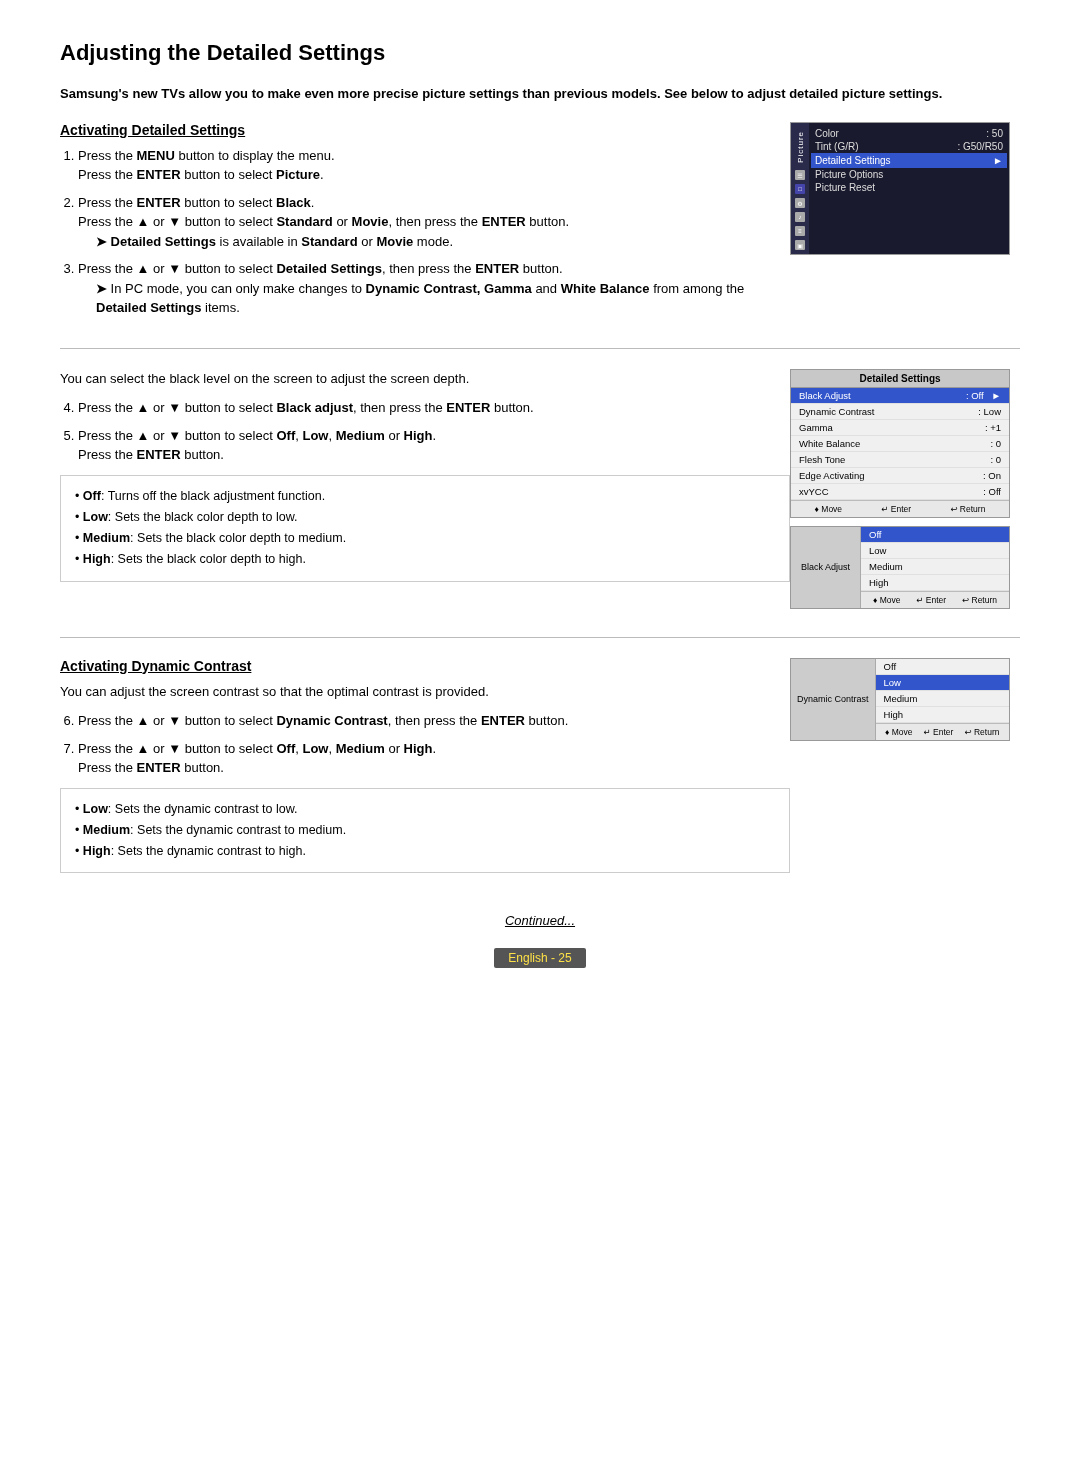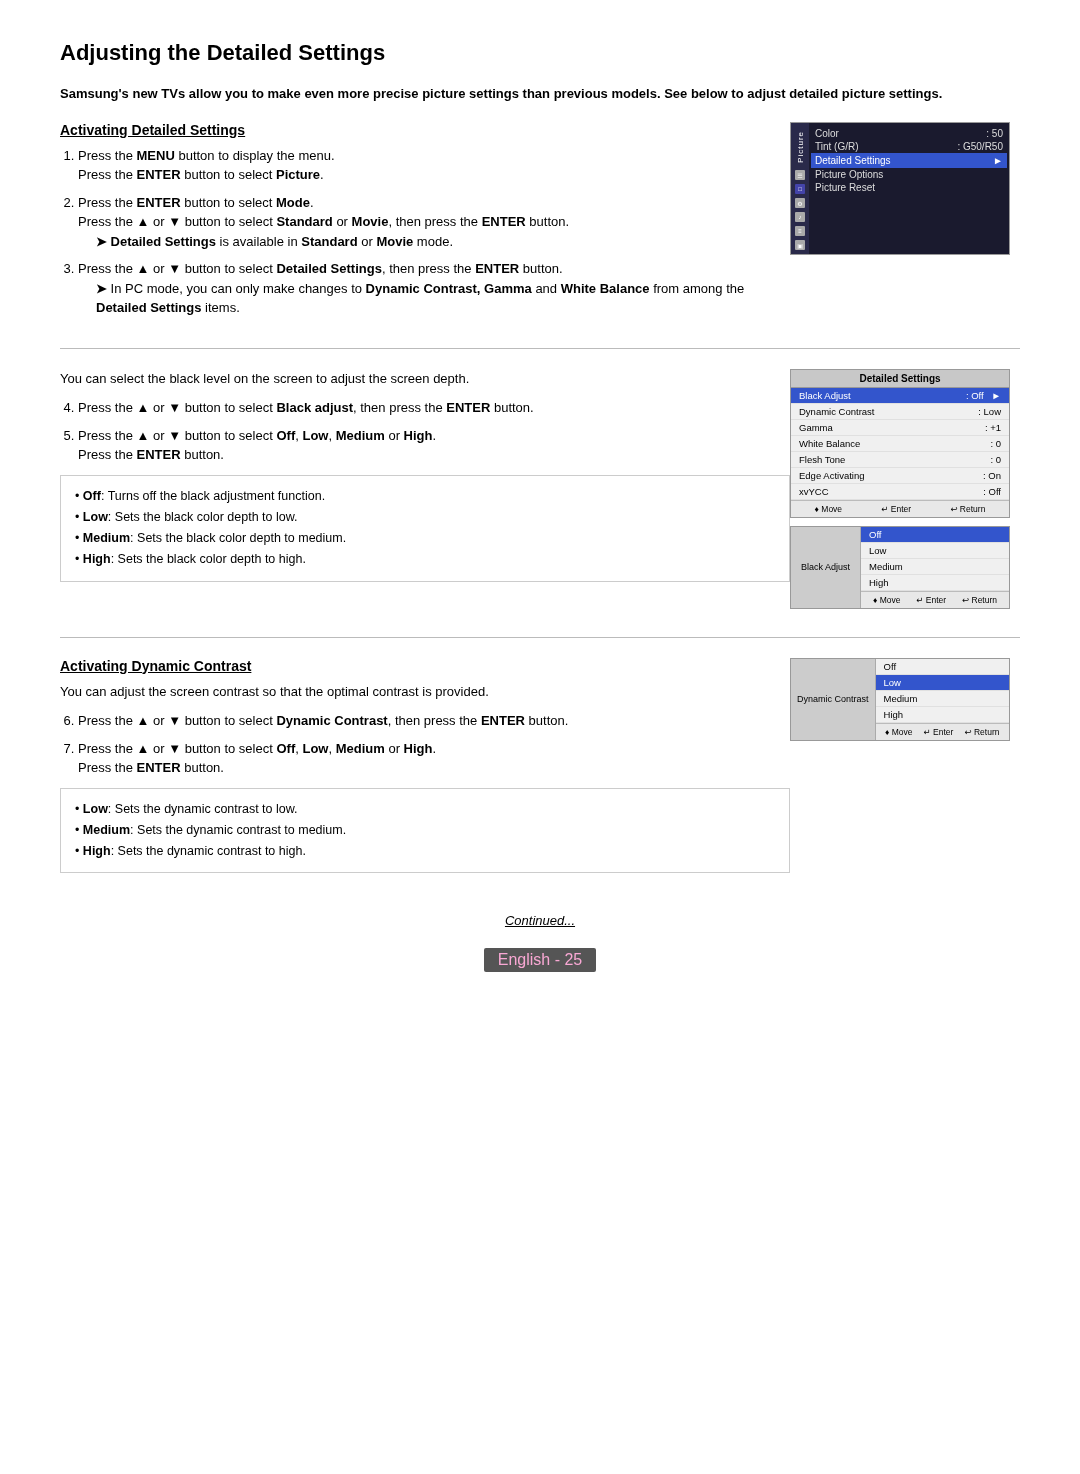--- a/index.html
+++ b/index.html
@@ -203,23 +203,23 @@
       margin: 30px 0 20px;
       font-size: 13px;
     }
     .footer-bar {
       text-align: center;
       margin-top: 20px;
     }
     .footer-badge {
       display: inline-block;
       background: #555;
-      color: #f9a8d4;
+      color: #fde047;
       padding: 3px 14px;
-      font-size: 16px;
+      font-size: 12px;
       border-radius: 2px;
     }
     b { font-weight: bold; }
   </style>
 </head>
 <body>
 
 <h1>Adjusting the Detailed Settings</h1>
 
 <p class="intro-bold">
@@ -229,21 +229,21 @@
 
 <div class="content-row">
   <div class="left-col">
     <div class="section-heading">Activating Detailed Settings</div>
     <ol>
       <li>
         Press the <b>MENU</b> button to display the menu.<br>
         Press the <b>ENTER</b> button to select <b>Picture</b>.
       </li>
       <li>
-        Press the <b>ENTER</b> button to select <b>Mode</b>.<br>
+        Press the <b>ENTER</b> button to select <b>Black</b>.<br>
         Press the ▲ or ▼ button to select <b>Standard</b> or <b>Movie</b>, then press the <b>ENTER</b> button.
         <div class="note"><b>Detailed Settings</b> is available in <b>Standard</b> or <b>Movie</b> mode.</div>
       </li>
       <li>
         Press the ▲ or ▼ button to select <b>Detailed Settings</b>, then press the <b>ENTER</b> button.
         <div class="note">In PC mode, you can only make changes to <b>Dynamic Contrast, Gamma</b> and <b>White Balance</b> from among the <b>Detailed Settings</b> items.</div>
       </li>
     </ol>
   </div>
   <div class="right-col">

